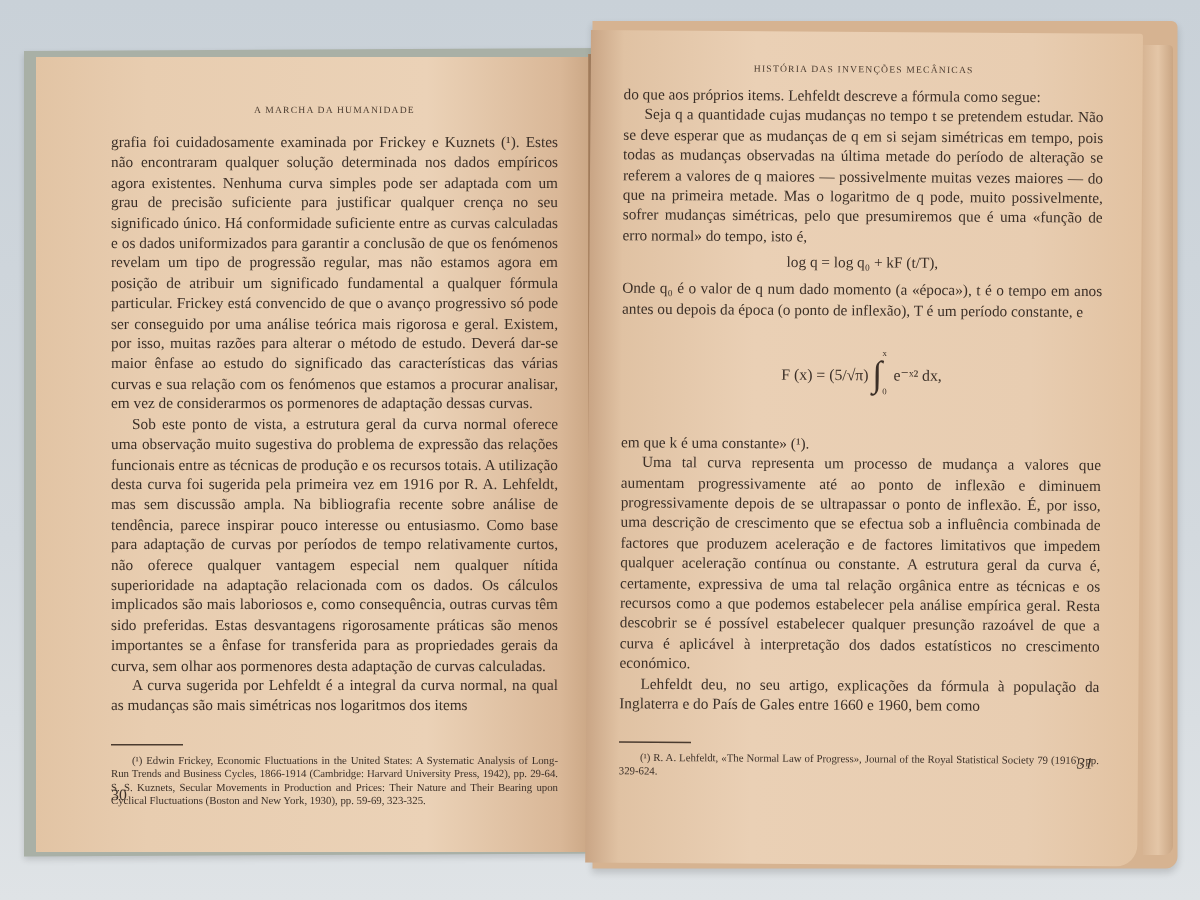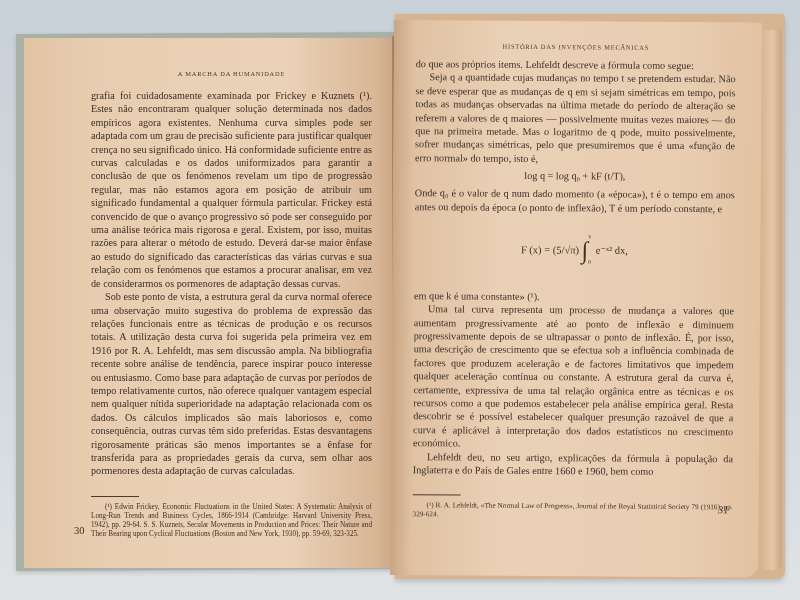--- a/index.html
+++ b/index.html
@@ -20,21 +20,21 @@
       position: absolute; left: 395px; top: 14px; width: 390px; height: 565px;
       background: #d6b391; border-radius: 0 4px 8px 0;
       box-shadow: 0 3px 5px rgba(0,0,0,0.15);
     }
     .page {
       position: absolute; box-sizing: border-box; overflow: hidden;
     }
     .page-left {
       left: 24px; top: 38px; width: 372px; height: 530px;
       background: linear-gradient(90deg, #e2c4a4 0%, #e8cdb0 20%, #ebd2b7 70%, #d9b797 94%, #c9a583 100%);
-      padding: 0 24px 0 67px;
+      padding: 0 24px 0 50px;
     }
     .page-right {
       left: 394px; top: 20px; width: 368px; height: 555px;
       background: linear-gradient(90deg, #c9a585 0%, #e0c2a3 6%, #ead0b5 30%, #e8cdb1 80%, #e2c2a1 100%);
       padding: 0 26px 0 22px;
       border-radius: 0 2px 14px 0;
       transform: rotate(0.4deg);
       transform-origin: top left;
     }
     .page-edge-stack {
@@ -79,20 +79,21 @@
 <div class="book">
   <div class="cover-left"></div>
   <div class="cover-right"></div>
   <div class="page-edge-stack"></div>
 
   <div class="page page-left">
     <div class="running-head">A marcha da humanidade</div>
     <div class="body-text">
       <p class="noindent">grafia foi cuidadosamente examinada por Frickey e Kuznets (¹). Estes não encontraram qualquer solução determinada nos dados empíricos agora existentes. Nenhuma curva simples pode ser adaptada com um grau de precisão suficiente para justificar qualquer crença no seu significado único. Há conformidade suficiente entre as curvas calculadas e os dados uniformizados para garantir a conclusão de que os fenómenos revelam um tipo de progressão regular, mas não estamos agora em posição de atribuir um significado fundamental a qualquer fórmula particular. Frickey está convencido de que o avanço progressivo só pode ser conseguido por uma análise teórica mais rigorosa e geral. Existem, por isso, muitas razões para alterar o método de estudo. Deverá dar-se maior ênfase ao estudo do significado das características das várias curvas e sua relação com os fenómenos que estamos a procurar analisar, em vez de considerarmos os pormenores de adaptação dessas curvas.</p>
       <p>Sob este ponto de vista, a estrutura geral da curva normal oferece uma observação muito sugestiva do problema de expressão das relações funcionais entre as técnicas de produção e os recursos totais. A utilização desta curva foi sugerida pela primeira vez em 1916 por R. A. Lehfeldt, mas sem discussão ampla. Na bibliografia recente sobre análise de tendência, parece inspirar pouco interesse ou entusiasmo. Como base para adaptação de curvas por períodos de tempo relativamente curtos, não oferece qualquer vantagem especial nem qualquer nítida superioridade na adaptação relacionada com os dados. Os cálculos implicados são mais laboriosos e, como consequência, outras curvas têm sido preferidas. Estas desvantagens rigorosamente práticas são menos importantes se a ênfase for transferida para as propriedades gerais da curva, sem olhar aos pormenores desta adaptação de curvas calculadas.</p>
+      <p>A curva sugerida por Lehfeldt é a integral da curva normal, na qual as mudanças são mais simétricas nos logaritmos dos items</p>
     </div>
     <div class="footnote-rule"></div>
     <div class="footnote">
       <span class="lead">(¹) Edwin Frickey, Economic Fluctuations in the United States: A Systematic Analysis of Long-Run Trends and Business Cycles, 1866-1914 (Cambridge: Harvard University Press, 1942), pp. 29-64. S. S. Kuznets, Secular Movements in Production and Prices: Their Nature and Their Bearing upon Cyclical Fluctuations (Boston and New York, 1930), pp. 59-69, 323-325.</span>
     </div>
     <div class="folio">30</div>
   </div>
 
   <div class="gutter"></div>
 

